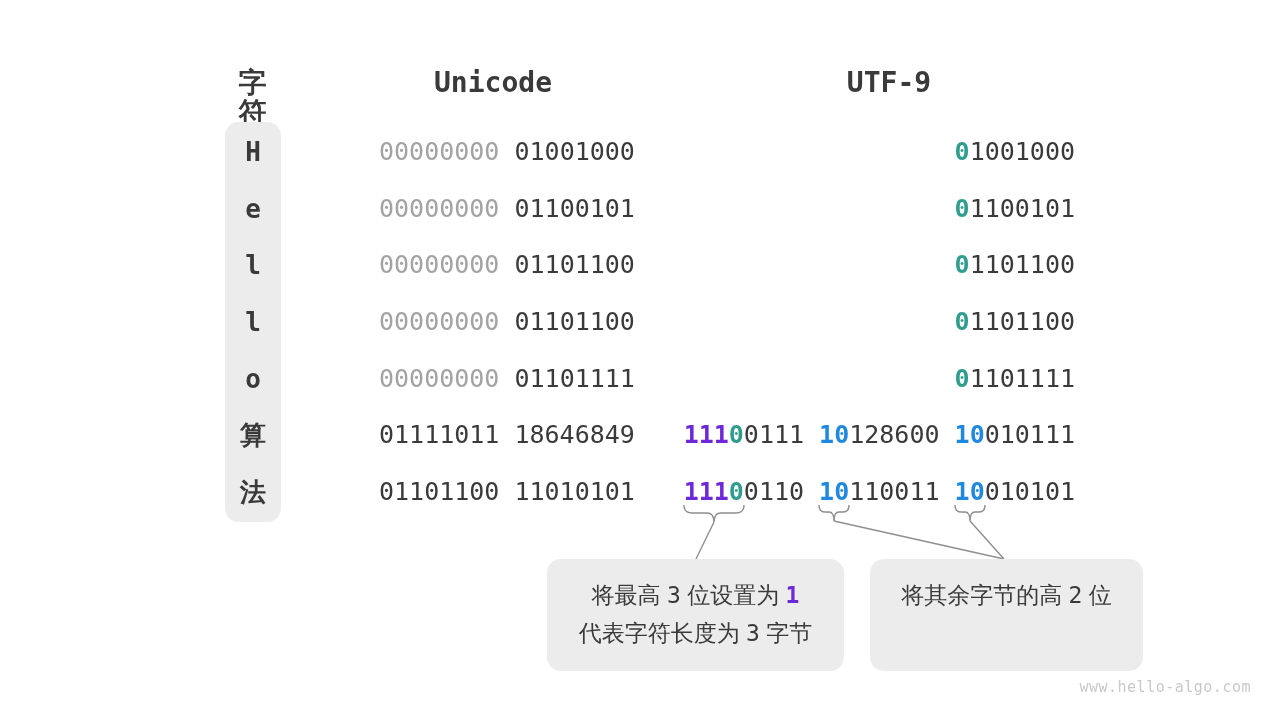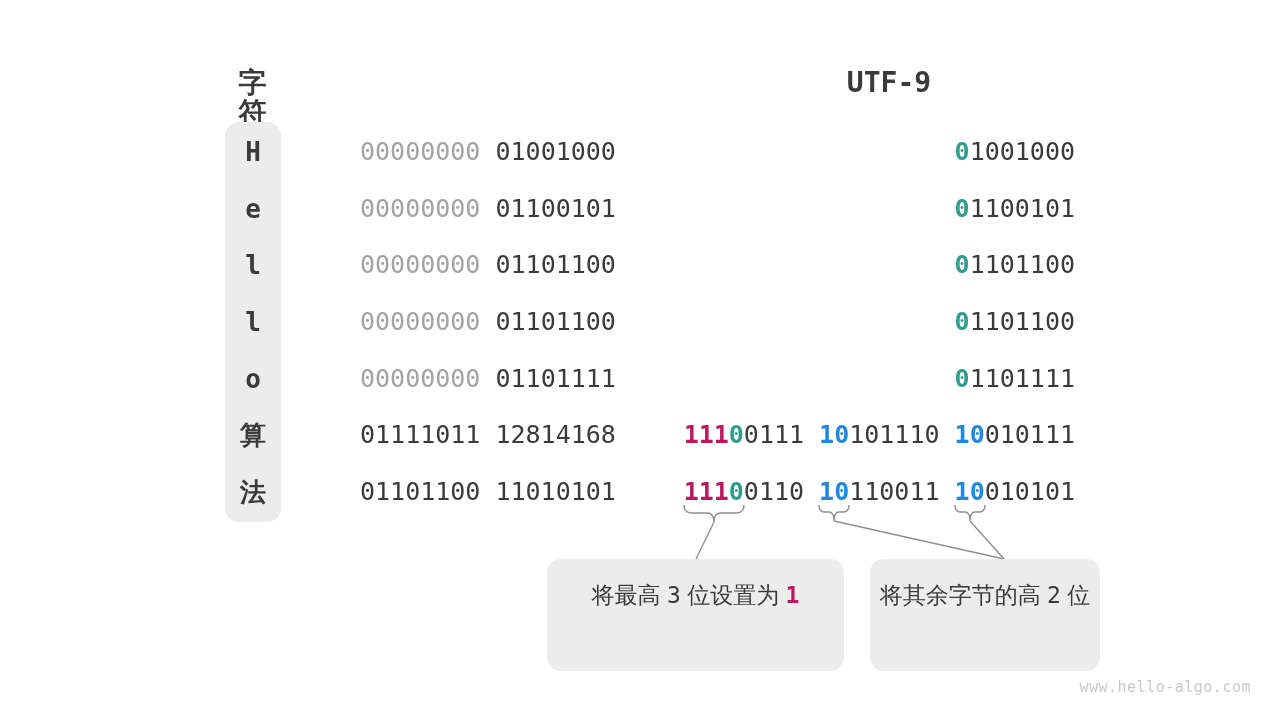--- a/index.html
+++ b/index.html
@@ -7,44 +7,45 @@
           font-family:"DejaVu Sans Mono","Liberation Mono",monospace;margin-left:8px;}
   .hdr{position:absolute;top:68px;height:30px;line-height:30px;font-size:28px;font-weight:bold;
        color:#3a3a3a;text-align:center;}
   .hdr.cjk{font-family:"Liberation Sans",sans-serif;letter-spacing:1px;}
   #char-strip{position:absolute;left:217px;top:122px;width:56px;height:400px;
               background:#ececec;border-radius:14px;}
   .row-char{position:absolute;left:217px;width:56px;text-align:center;font-size:26px;
             line-height:32px;font-weight:bold;color:#3a3a3a;
             font-family:"DejaVu Sans Mono","Liberation Sans",monospace;}
   .bin{position:absolute;font-size:25px;line-height:32px;white-space:pre;color:#3a3a3a;}
-  .bin.uni{left:352px;}
+  .bin.uni{left:371px;}
   .bin.utf{right:213px;text-align:right;}
   .dark{color:#3a3a3a;}
   .muted{color:#a3a3a3;}
-  .green{color:#be185d;font-weight:bold;}
+  .green{color:#6d28d9;font-weight:bold;}
   .teal{color:#2f9d8d;font-weight:bold;}
   .blue{color:#1f88e0;font-weight:bold;}
   svg#annot{position:absolute;left:0;top:0;pointer-events:none;}
   .callout{position:absolute;top:559px;height:112px;background:#ececec;border-radius:14px;
            text-align:center;padding-top:17px;box-sizing:border-box;
            font-family:"Liberation Sans",sans-serif;font-size:23px;color:#3a3a3a;}
   .callout .line{line-height:38px;white-space:pre;}
   .callout .num{font-family:"DejaVu Sans Mono","Liberation Mono",monospace;}
   #callout-1{left:539px;width:297px;}
-  #callout-2{left:862px;width:230px;}
+  #callout-2{left:862px;width:273px;}
   #watermark{position:absolute;right:37px;top:678px;font-size:15px;color:#c9c9c9;
              letter-spacing:0.5px;}
 </style>
 </head>
 <body>
 
 <div id="canvas">
 
   <div class="hdr cjk" style="left:217px;width:56px;">字符</div>
+  <div class="hdr" style="left:355px;width:260px;">Unicode</div>
   <div class="hdr" style="left:781px;width:200px;">UTF-9</div>
 
   <div id="char-strip"></div>
 
   <div id="rows">
       <div class="row-char" style="top: 136px;">H</div>
       <div class="bin uni" style="top: 136px;"><span class="muted">00000000</span><span class="dark"> 01001000</span></div>
       <div class="bin utf" style="top: 136px;"><span class="teal">0</span><span class="dark">1001000</span></div>
       <div class="row-char" style="top: 193px;">e</div>
       <div class="bin uni" style="top: 193px;"><span class="muted">00000000</span><span class="dark"> 01100101</span></div>
@@ -52,40 +53,41 @@
       <div class="row-char" style="top: 249px;">l</div>
       <div class="bin uni" style="top: 249px;"><span class="muted">00000000</span><span class="dark"> 01101100</span></div>
       <div class="bin utf" style="top: 249px;"><span class="teal">0</span><span class="dark">1101100</span></div>
       <div class="row-char" style="top: 306px;">l</div>
       <div class="bin uni" style="top: 306px;"><span class="muted">00000000</span><span class="dark"> 01101100</span></div>
       <div class="bin utf" style="top: 306px;"><span class="teal">0</span><span class="dark">1101100</span></div>
       <div class="row-char" style="top: 363px;">o</div>
       <div class="bin uni" style="top: 363px;"><span class="muted">00000000</span><span class="dark"> 01101111</span></div>
       <div class="bin utf" style="top: 363px;"><span class="teal">0</span><span class="dark">1101111</span></div>
       <div class="row-char" style="top: 419px;">算</div>
-      <div class="bin uni" style="top: 419px;"><span class="dark">01111011 12814168</span></div>
-      <div class="bin utf" style="top: 419px;"><span class="green">111</span><span class="teal">0</span><span class="dark">0111 </span><span class="blue">10</span><span class="dark">101110 </span><span class="blue">10</span><span class="dark">010111</span></div>
+      <div class="bin uni" style="top: 419px;"><span class="dark">01111011 18646849</span></div>
+      <div class="bin utf" style="top: 419px;"><span class="green">111</span><span class="teal">0</span><span class="dark">0111 </span><span class="blue">10</span><span class="dark">128600 </span><span class="blue">10</span><span class="dark">010111</span></div>
       <div class="row-char" style="top: 476px;">法</div>
       <div class="bin uni" style="top: 476px;"><span class="dark">01101100 11010101</span></div>
       <div class="bin utf" style="top: 476px;"><span class="green">111</span><span class="teal">0</span><span class="dark">0110 </span><span class="blue">10</span><span class="dark">110011 </span><span class="blue">10</span><span class="dark">010101</span></div>
     </div>
 
   <svg id="annot" width="1280" height="720" viewBox="0 0 1280 720">
     <g fill="none" stroke="#8f8f8f" stroke-width="1.4">
       <path d="M 676 505 Q 676 513 684 513 L 699 513 Q 706 513 706 522 Q 706 513 713 513 L 728 513 Q 736 513 736 505"></path>
       <path d="M 811 505 Q 811 512 817 512 L 821 512 Q 826 512 826 521 Q 826 512 831 512 L 835 512 Q 841 512 841 505"></path>
       <path d="M 947 505 Q 947 512 953 512 L 957 512 Q 962 512 962 521 Q 962 512 967 512 L 971 512 Q 977 512 977 505"></path>
       <line x1="706" y1="522" x2="688" y2="559"></line>
       <line x1="826" y1="521" x2="996" y2="559"></line>
       <line x1="962" y1="521" x2="996" y2="559"></line>
     </g>
   </svg>
 
   <div id="callout-1" class="callout">
     <div class="line"><span class="dark">将最高 </span><span class="num">3</span><span class="dark"> 位设置为 </span><span class="num green">1</span></div>
+    <div class="line"><span class="dark">代表字符长度为 </span><span class="num">3</span><span class="dark"> 字节</span></div>
   </div>
   <div id="callout-2" class="callout">
     <div class="line"><span class="dark">将其余字节的高 </span><span class="num">2</span><span class="dark"> 位</span></div>
   </div>
 
   <div id="watermark">www.hello-algo.com</div>
 
 </div>
 
 </body></html>

